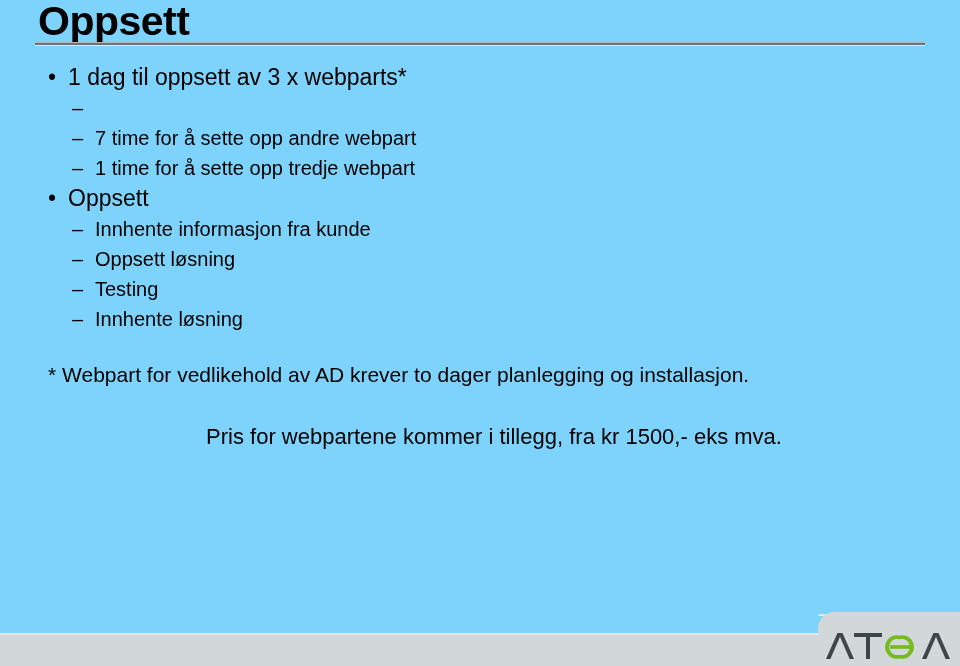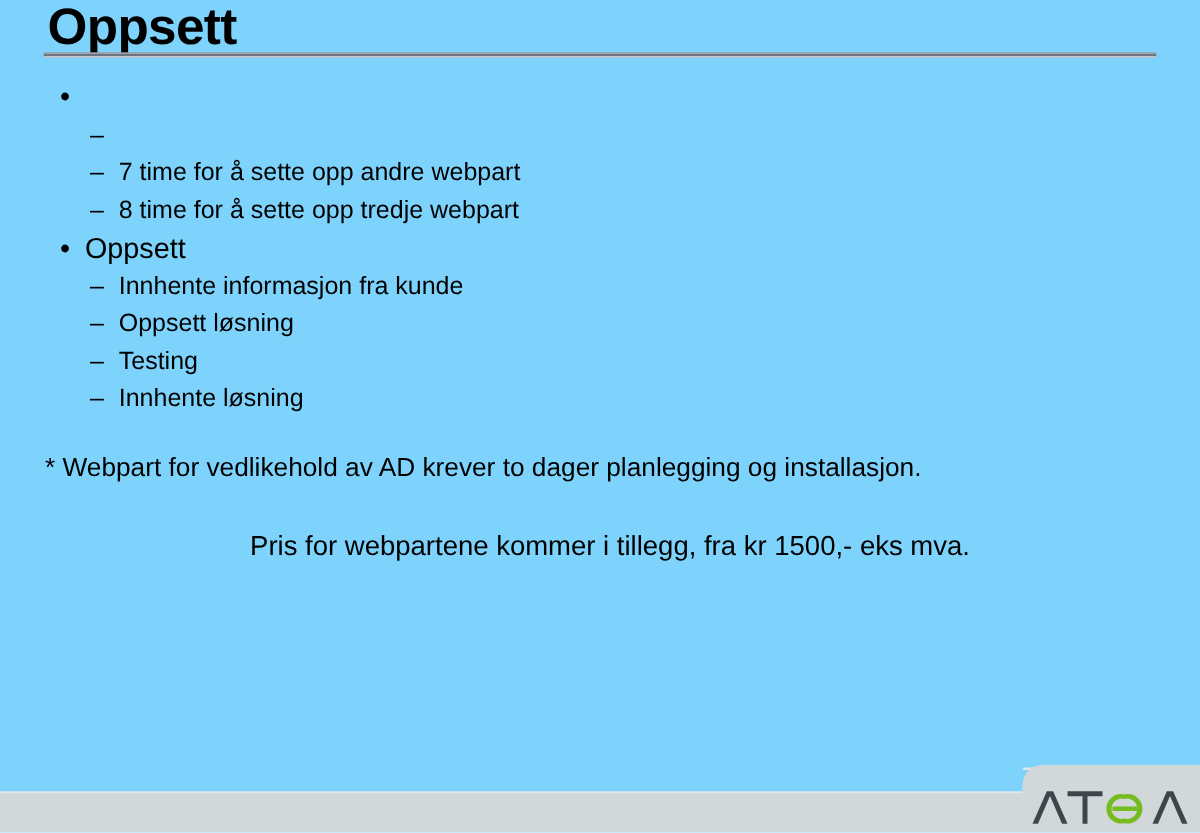--- a/index.html
+++ b/index.html
@@ -90,21 +90,21 @@
     line-height: 30px;
     color: #000000;
   }
 
   .spacer-note {
     height: 26px;
   }
 
   .note-line {
     position: relative;
-    padding-left: 36px;
+    padding-left: 48px;
     font-size: 21px;
     line-height: 30px;
     color: #000000;
     white-space: nowrap;
   }
   .note-line.second {
     margin-top: 32px;
     font-size: 22px;
     text-align: center;
   }
@@ -159,34 +159,35 @@
 <div class="slide">
 
   <div class="slide-title">Oppsett</div>
 
   <div class="title-rule"></div>
 
   <div class="body">
 
     <div class="bullet-l1">
       <span class="dot">•</span>
+      <span>1 dag til oppsett av 3 x webparts*</span>
     </div>
 
     <div class="bullet-l2">
       <span class="dash">–</span>
     </div>
 
     <div class="bullet-l2">
       <span class="dash">–</span>
       <span>7 time for å sette opp andre webpart</span>
     </div>
 
     <div class="bullet-l2">
       <span class="dash">–</span>
-      <span>8 time for å sette opp tredje webpart</span>
+      <span>1 time for å sette opp tredje webpart</span>
     </div>
 
     <div class="bullet-l1">
       <span class="dot">•</span>
       <span>Oppsett</span>
     </div>
 
     <div class="bullet-l2">
       <span class="dash">–</span>
       <span>Innhente informasjon fra kunde</span>

